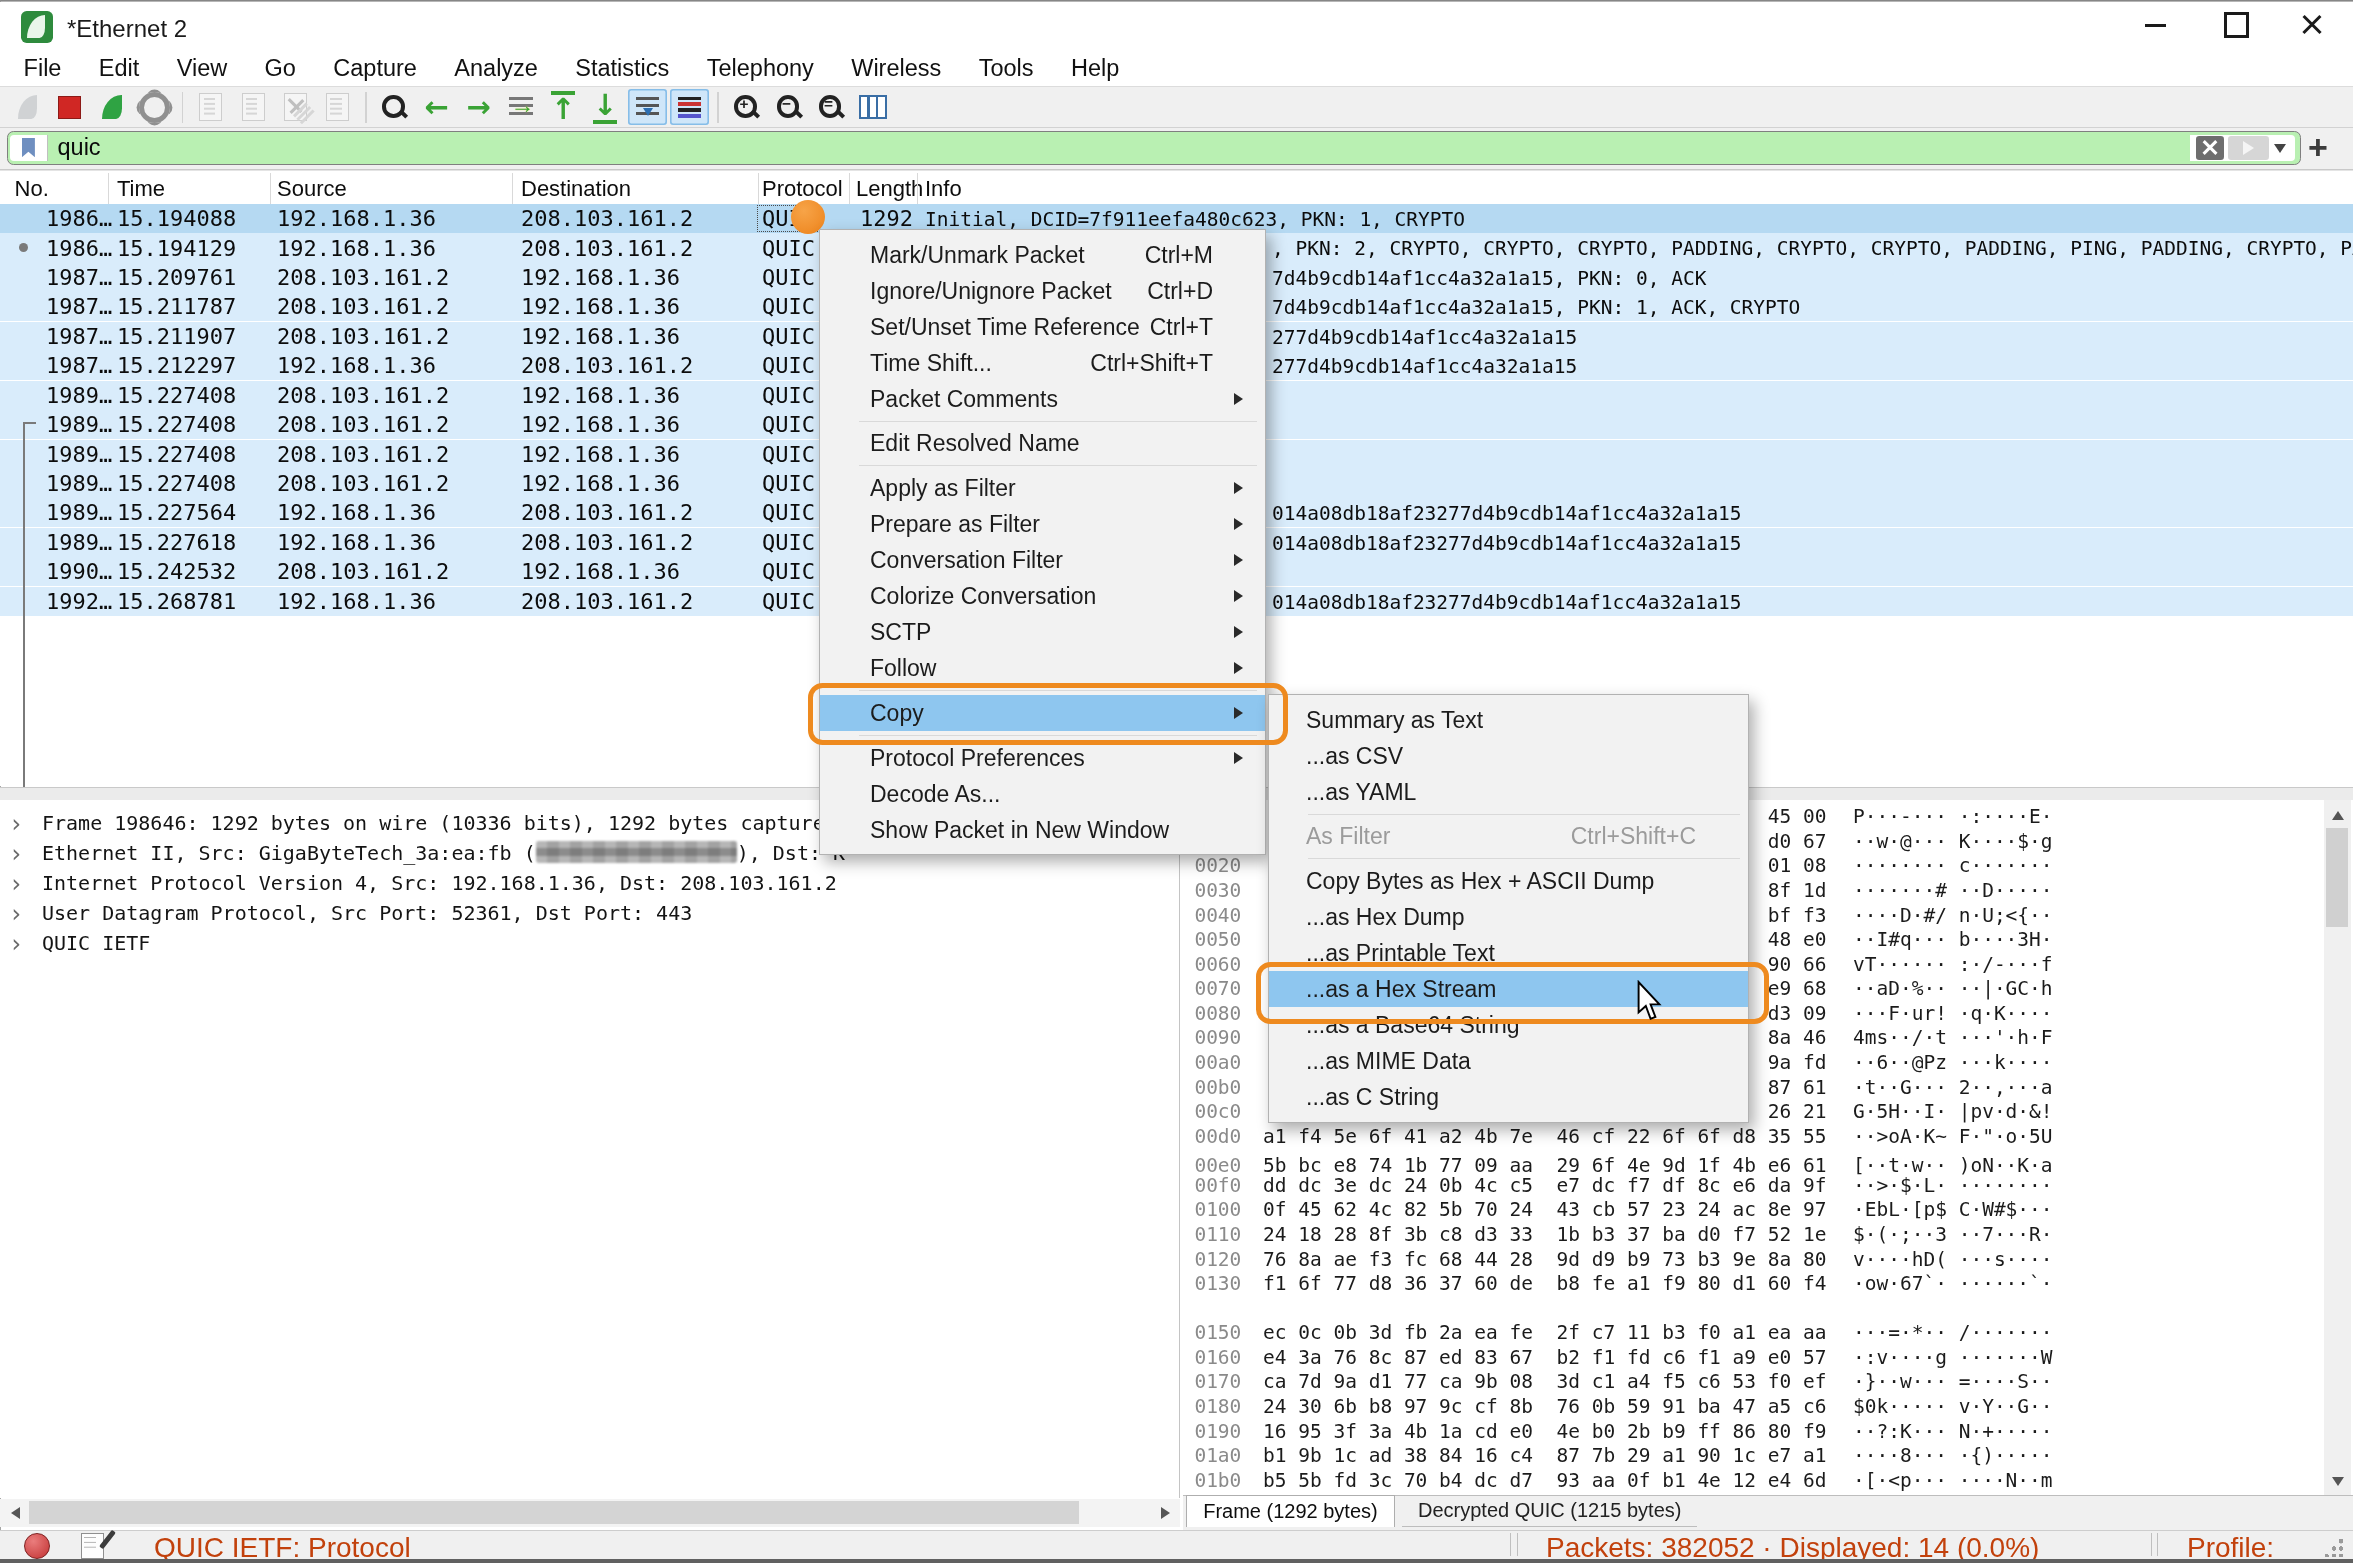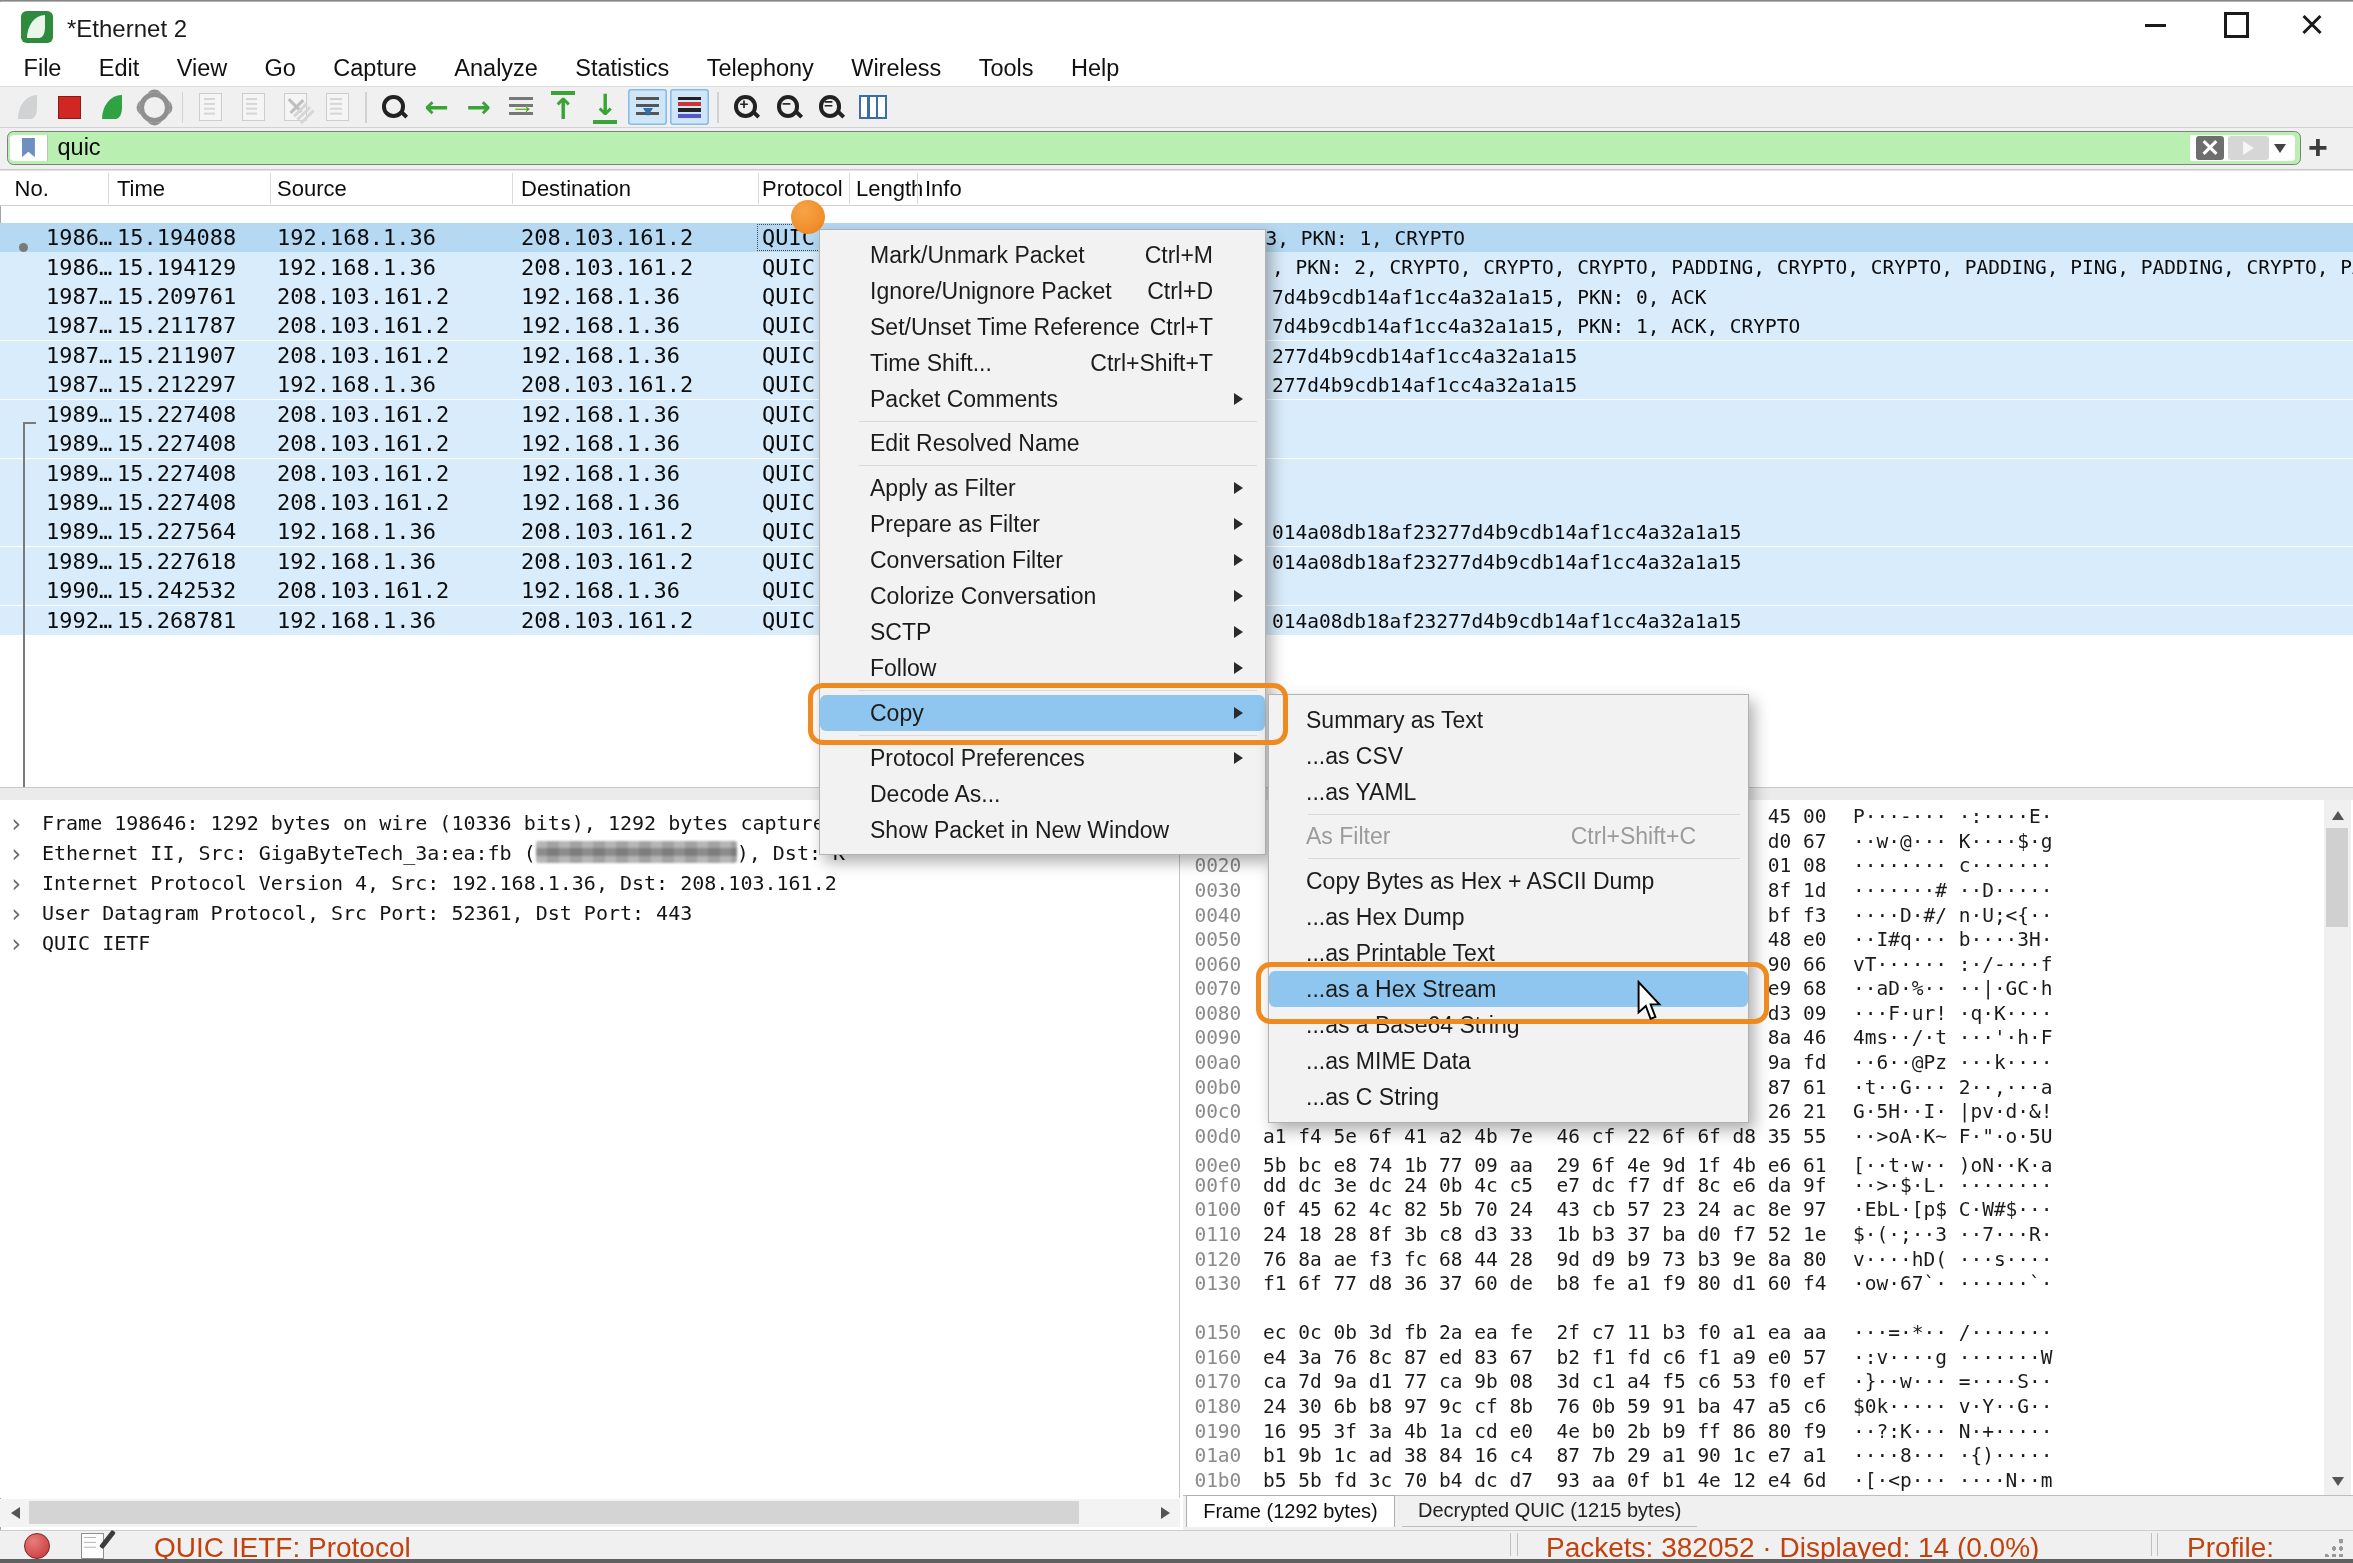--- a/index.html
+++ b/index.html
@@ -69,21 +69,21 @@
   .f-clear i:first-child{transform:rotate(45deg);} .f-clear i:last-child{transform:rotate(-45deg);}
   .f-apply{width:41px;height:24px;background:#d6d6d6;border-radius:3.2px;display:flex;align-items:center;justify-content:center;}
   .f-apply i{width:0;height:0;border:7.3px solid transparent;border-left:11.4px solid #f5f5f5;margin-left:6.5px;}
   .f-caret{width:0;height:0;border:6.5px solid transparent;border-top:9px solid #444;margin-top:7.3px;}
   .f-add{left:2308px;top:4.9px;font-size:34px;color:#3c3c3c;font-weight:bold;line-height:29px;}
 
   
   .plist-header{left:0;top:170px;width:100%;height:34px;background:#ffffff;border-bottom:0.8px solid #cfcfcf;border-top:0.8px solid #e4e4e4;}
   .pl-h{top:4.9px;font-size:22px;color:#0d0d0d;}
   .pl-sep{top:1.6px;width:0.8px;height:31px;background:#d9d9d9;}
-  .plist-rows{left:0;top:204px;width:100%;height:582px;background:#fff;margin-top:19px;}
+  .plist-rows{left:0;top:204px;width:100%;height:582px;background:#fff;}
   .prow{left:0;width:100%;height:29px;}
   .prow .cell{position:absolute;top:2.4px;font-size:22px;color:#0c0c0c;white-space:pre;}
   .prow .info-cell{font-size:19.5px;top:4px;text-align:right;}
   .focus-rect{left:757px;top:0.8px;width:63px;height:27px;border:1.6px dotted #4a4a4a;box-sizing:border-box;}
   .bracket{background:#7a7a7a;}
   .b-dot{width:9px;height:9px;border-radius:50%;background:#7a7a7a;}
 
   
   .splitter-h{left:0;top:787px;width:100%;height:13px;background:#ebebeb;border-top:0.8px solid #c9c9c9;border-bottom:0.8px solid #d6d6d6;}
 
@@ -138,21 +138,21 @@
     radial-gradient(circle 2.4px at 1.6px 18px,#9a9a9a 95%,transparent);}
   .bottom-strip{left:0;top:1559px;width:100%;height:4.9px;background:#606060;}
 
   
   .cmenu{background:#f2f2f2;border:0.8px solid #b2b2b2;box-shadow:4.9px 6.5px 14.6px rgba(0,0,0,.32);box-sizing:border-box;padding:6.5px 0;z-index:40;}
   .ctx{left:819px;top:229px;width:447px;}
   .subm{left:1268px;top:694px;width:481px;z-index:41;}
   .mi{position:relative;height:36px;line-height:36px;font-size:23px;color:#1c1c1c;}
   .ctx .mi{padding-left:50px;}
   .subm .mi{padding-left:37px;}
-  .mi.hl{background:#8ec6ef;border-radius:6px;}
+  .mi.hl{background:#8ec6ef;}
   .mi.gray{color:#9b9b9b;}
   .mi .sc{position:absolute;right:52px;top:0;font-size:23px;color:#1c1c1c;}
   .mi.gray .sc{color:#9b9b9b;}
   .mi .subarrow{position:absolute;right:16px;top:12px;width:0;height:0;border:6.5px solid transparent;border-left:9px solid #2a2a2a;}
   .msep{height:0.8px;background:#d9d9d9;margin:4px 8px 4px 39px;}
 
   
   .oring{border:5.7px solid #ee8a1f;border-radius:14.6px;z-index:50;}
   .ring-copy{left:808px;top:683px;width:470px;height:52px;}
   .ring-hex{left:1256px;top:962px;width:503px;height:52px;}

